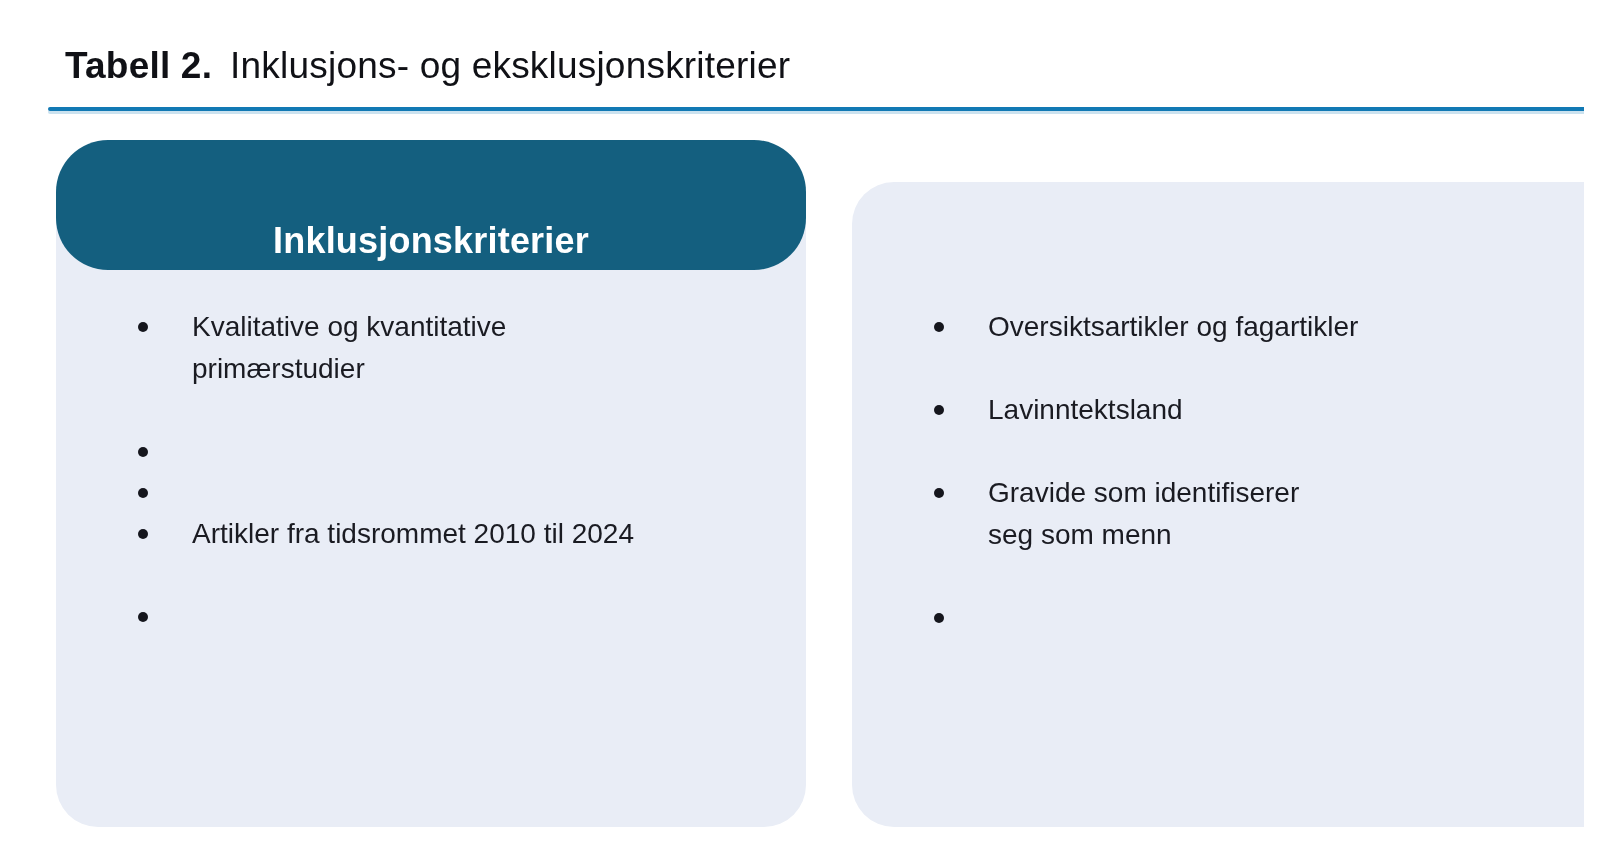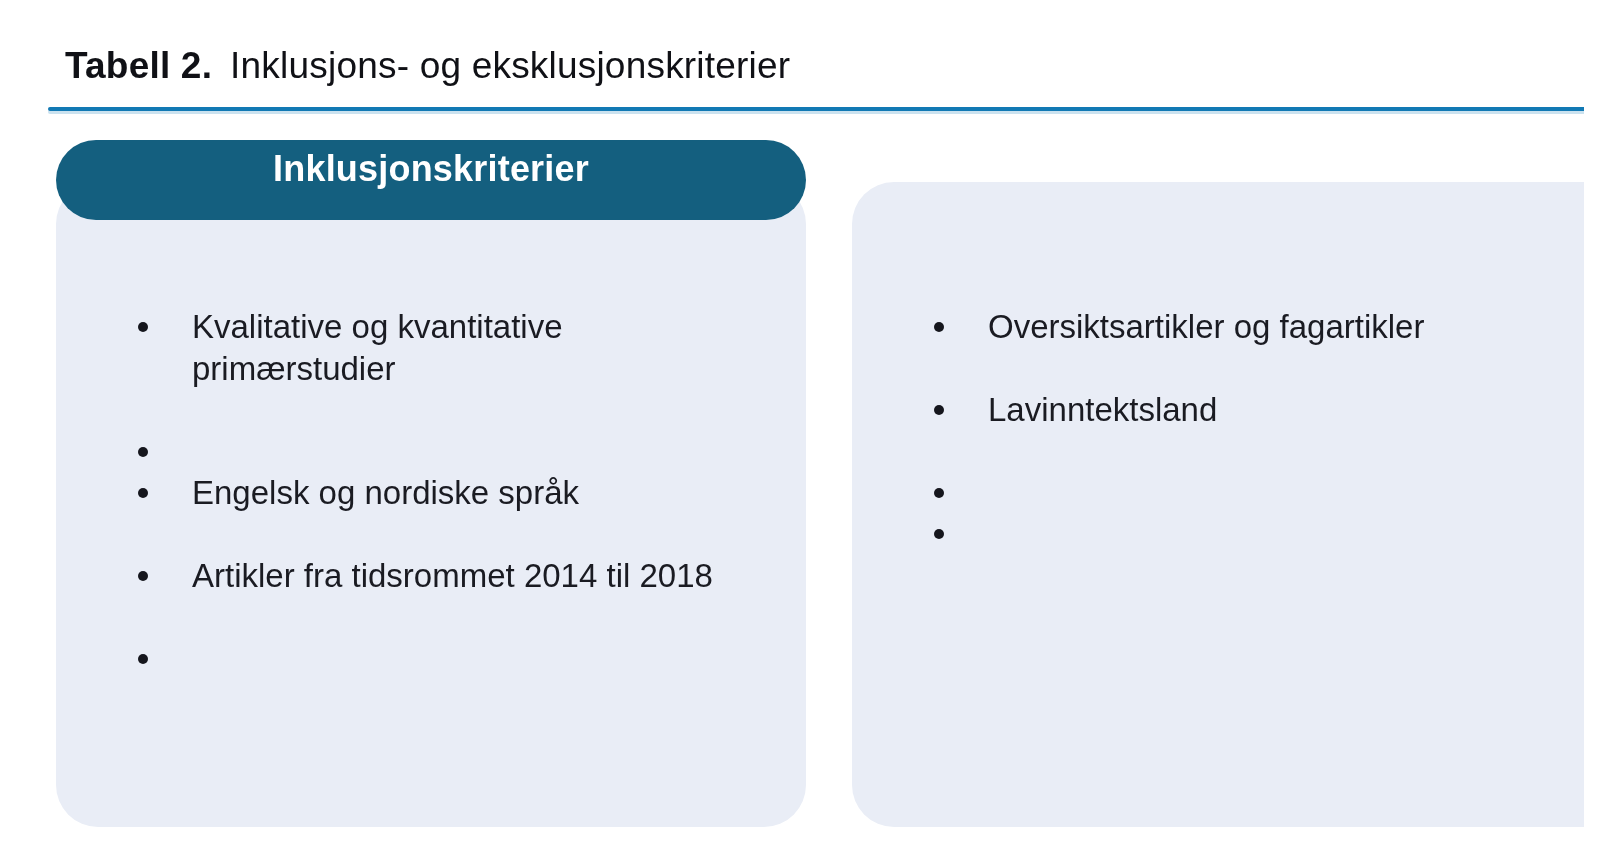--- a/index.html
+++ b/index.html
@@ -34,37 +34,37 @@
   .rule.top{top:75px;}
   .rule.bottom{top:830px;}
   .panel-body{
     position:absolute;top:150px;height:645px;
     background:var(--panel-bg,#e9edf6);
     border-radius:42px;
   }
   .panel-body.left{left:24px;width:750px;}
   .panel-body.right{left:820px;width:908px;}
   .pill{
-    position:absolute;top:108px;height:80px;
+    position:absolute;top:108px;height:130px;
     background:var(--header-bg,#145f7f);
     border-radius:52px;
-    display:flex;align-items:flex-start;justify-content:center;
+    display:flex;align-items:flex-end;justify-content:center;
     color:var(--header-text,#ffffff);
     font-weight:700;font-size:36px;letter-spacing:0.2px;
   }
   .pill.left{left:24px;width:750px;}
   .pill.right{left:820px;width:754px;}
   ul.items{
     list-style:none;
     padding:100px 24px 0 56px;
   }
   ul.items li{
     display:flex;
     margin-bottom:25px;
-    font-size:33px;line-height:42px;
+    font-size:28px;line-height:42px;
     color:var(--body-text,#1a1b22);
   }
   .dot{flex:none;width:40px;position:relative;}
   .dot::after{
     content:"";
     position:absolute;left:2px;top:16px;
     width:10px;height:10px;border-radius:50%;
     background:#15161d;
   }
   .txt{white-space:pre-line;}
@@ -85,25 +85,24 @@
         <li>
           <span class="dot"></span>
           <span class="txt">Kvalitative og kvantitative
 primærstudier</span>
         </li>
         <li>
           <span class="dot"></span>
         </li>
         <li>
           <span class="dot"></span>
-          <span class="txt">Engelsk og nordiske språk</span>
         </li>
         <li>
           <span class="dot"></span>
-          <span class="txt">Artikler fra tidsrommet 2014 til 2018</span>
+          <span class="txt">Artikler fra tidsrommet 2010 til 2024</span>
         </li>
         <li>
           <span class="dot"></span>
         </li>
       </ul>
   </div>
   <div class="pill left">
     <span>Inklusjonskriterier</span>
   </div>
 
@@ -112,20 +111,22 @@
         <li>
           <span class="dot"></span>
           <span class="txt">Oversiktsartikler og fagartikler</span>
         </li>
         <li>
           <span class="dot"></span>
           <span class="txt">Lavinntektsland</span>
         </li>
         <li>
           <span class="dot"></span>
+          <span class="txt">Gravide som identifiserer
+seg som menn</span>
         </li>
         <li>
           <span class="dot"></span>
         </li>
       </ul>
   </div>
 
   <div class="rule bottom"></div>
 
 </div>

